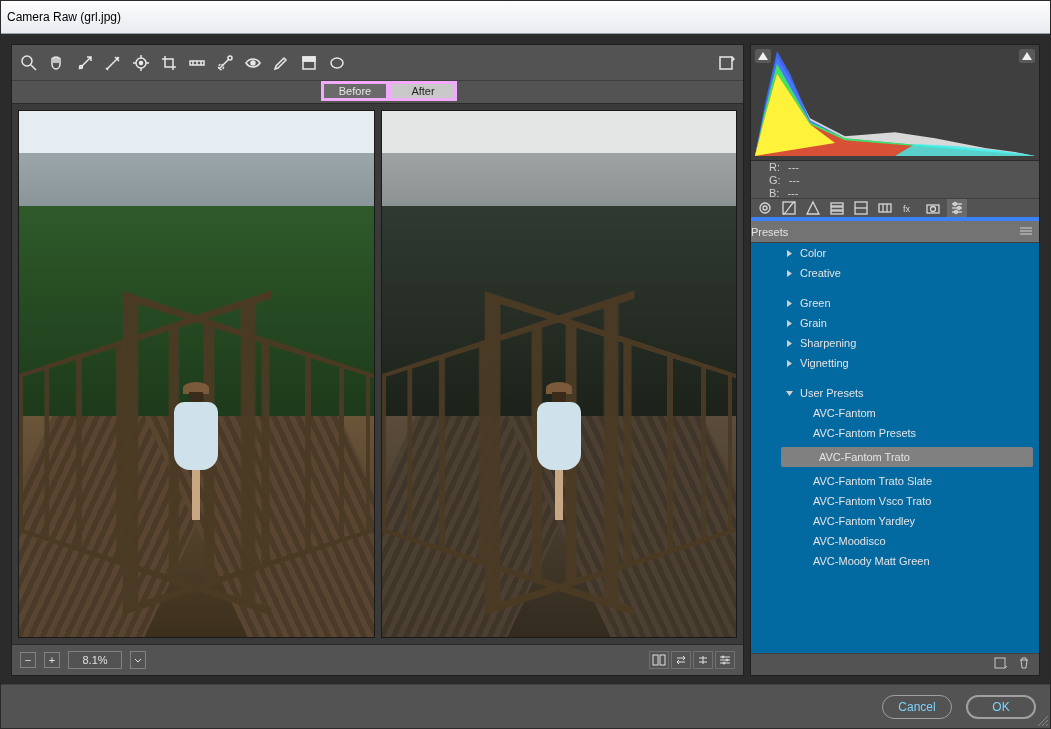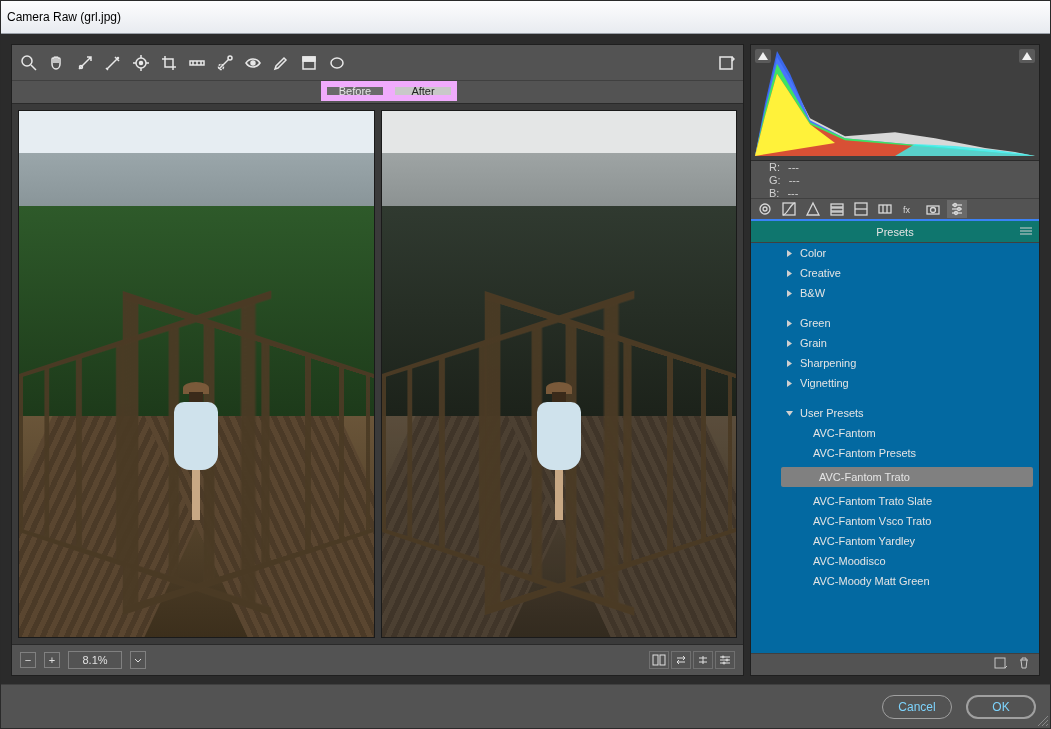--- a/index.html
+++ b/index.html
@@ -7,21 +7,21 @@
 .window { width: 1051px; height: 729px; background: #535353; border: 1px solid #2a2a2a; display: flex; flex-direction: column; }
 .titlebar { height: 18px; background: linear-gradient(#fdfdfe,#e8ebf0); display: flex; align-items: center; padding: 16px 6px; color: #000; font-size: 12px; border-bottom: 1px solid #9aa0a8; }
 .body { flex: 1; display: flex; background: #2b2b2b; padding: 10px 10px 8px 10px; gap: 6px; }
 .left-pane { flex: 1; display: flex; flex-direction: column; background: #535353; border: 1px solid #1f1f1f; }
 .toolbar { height: 36px; background: #535353; display: flex; align-items: center; padding: 0 8px; gap: 10px; border-bottom: 1px solid #404040; }
 .tool-icon { width: 18px; height: 18px; display: flex; align-items: center; justify-content: center; cursor: pointer; color: #f0f0f0; }
 .tool-icon svg { width: 18px; height: 18px; stroke: #e8e8e8; fill: none; stroke-width: 1.5; }
 .tool-spacer { flex: 1; }
 .compare-row { height: 22px; display: flex; background: #535353; }
 .compare-spacer { flex: 1; }
-.compare-tab { width: 68px; height: 20px; display: flex; align-items: center; justify-content: center; font-size: 11px; color: #e8e8e8; border: 6px solid #f0abfc; background: #6a6a6a; }
+.compare-tab { width: 68px; height: 20px; display: flex; align-items: center; justify-content: center; font-size: 11px; color: #e8e8e8; border: 3px solid #f0abfc; background: #6a6a6a; }
 .compare-tab.active { background: #c8c8c8; color: #222; }
 .preview-area { flex: 1; background: #3a3a3a; display: flex; gap: 6px; padding: 6px; border-top: 1px solid #2a2a2a; border-bottom: 1px solid #2a2a2a; }
 .img-box { flex: 1; border: 1px solid #1a1a1a; position: relative; overflow: hidden; }
 .scene { position: absolute; inset: 0; }
 .sky { position: absolute; top: 0; left: 0; right: 0; height: 20%; }
 .mtn { position: absolute; top: 8%; left: 0; right: 0; height: 18%; }
 .trees { position: absolute; top: 18%; left: 0; right: 0; height: 40%; }
 .deck { position: absolute; bottom: 0; left: 0; right: 0; height: 42%; background: linear-gradient(#6a5539,#3c2f1c); }
 .deck::before, .deck::after { content:""; position:absolute; bottom:0; width:55%; height:100%; }
 .deck::before { left:-5%; transform: skewX(-25deg); background: repeating-linear-gradient(90deg,#5a4630 0 6px,#4b3a27 6px 12px); }
@@ -54,25 +54,25 @@
 .right-pane { width: 290px; display:flex; flex-direction:column; background:#535353; border:1px solid #1f1f1f; }
 .histogram { height:116px; position:relative; background:#3f3f3f; border-bottom:1px solid #2a2a2a; padding:4px; }
 .histo-svg { width:100%; height:100%; }
 .histo-warn { position:absolute; width:16px; height:14px; top:4px; background:#5a5a5a; border-radius:2px; display:flex; align-items:center; justify-content:center; }
 .histo-warn.left { left:4px; }
 .histo-warn.right { right:4px; }
 .histo-warn svg { width:12px; height:10px; fill:#f0f0f0; }
 .rgb-row { height:38px; display:flex; align-items:center; gap:24px; padding:0 18px; color:#d0d0d0; font-size:11px; border-bottom:1px solid #404040; }
 .rgb-col { display:flex; flex-direction:column; gap:1px; }
 .rgb-col span { display:flex; gap:8px; }
-.panel-tabs { height:22px; display:flex; gap:4px; padding:0 4px; align-items:center; border-bottom:2px solid #3b82f6; }
+.panel-tabs { height:22px; display:flex; gap:4px; padding:0 4px; align-items:center; border-bottom:4px solid #3b82f6; }
 .ptab { width:20px; height:18px; display:flex; align-items:center; justify-content:center; cursor:pointer; }
 .ptab svg { width:16px; height:16px; stroke:#d8d8d8; fill:none; stroke-width:1.3; }
 .ptab.active { background:#6a6a6a; }
-.panel-header { height:22px; background:#0f766e; display:flex; align-items:center; justify-content:center; color:#e4e4e4; font-size:11px; position:relative; border-bottom:1px solid #404040; }
+.panel-header { height:22px; background:#737373; display:flex; align-items:center; justify-content:flex-start; color:#e4e4e4; font-size:11px; position:relative; border-bottom:1px solid #404040; }
 .panel-header .menu { position:absolute; right:6px; }
 .panel-body { flex:1; overflow:auto; position:relative; background:#0369a1;padding-left:24px; }
 .panel-body::-webkit-scrollbar { width:12px; }
 .panel-body::-webkit-scrollbar-track { background:#3f3f3f; }
 .panel-body::-webkit-scrollbar-thumb { background:#6a6a6a; }
 .cat { display:flex; align-items:center; gap:6px; padding:4px 10px; color:#e4e4e4; font-size:11px; cursor:pointer; }
 .cat svg { width:9px; height:9px; }
 .cat.space { margin-top:10px; }
 .preset-item { padding:4px 10px 4px 38px; color:#e4e4e4; font-size:11px; cursor:pointer; }
 .preset-item.selected { background:#808080; border-radius:2px; margin:4px 6px; }
@@ -377,26 +377,20 @@
               <path d="M2 1l5 3.5L2 8z" fill="#d0d0d0"></path>
             </svg>
             <span>Color</span>
           </div>
         <div class="cat">
             <svg viewBox="0 0 9 9">
               <path d="M2 1l5 3.5L2 8z" fill="#d0d0d0"></path>
             </svg>
             <span>Creative</span>
           </div>
-        <div class="cat">
-            <svg viewBox="0 0 9 9">
-              <path d="M2 1l5 3.5L2 8z" fill="#d0d0d0"></path>
-            </svg>
-            <span>B&amp;W</span>
-          </div>
         <div class="cat space">
             <svg viewBox="0 0 9 9">
               <path d="M2 1l5 3.5L2 8z" fill="#d0d0d0"></path>
             </svg>
             <span>Green</span>
           </div>
         <div class="cat">
             <svg viewBox="0 0 9 9">
               <path d="M2 1l5 3.5L2 8z" fill="#d0d0d0"></path>
             </svg>

